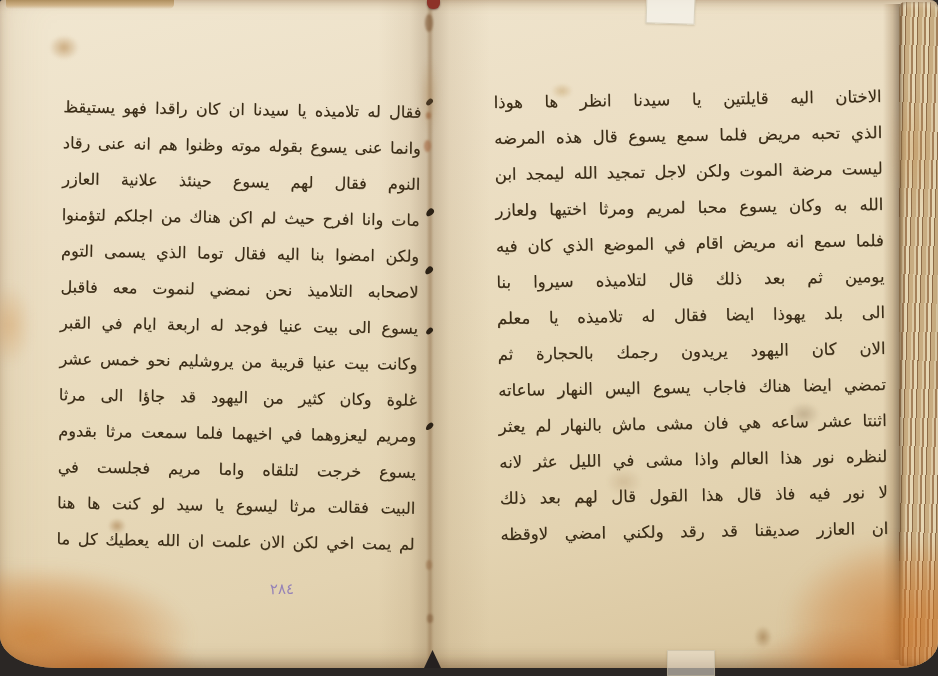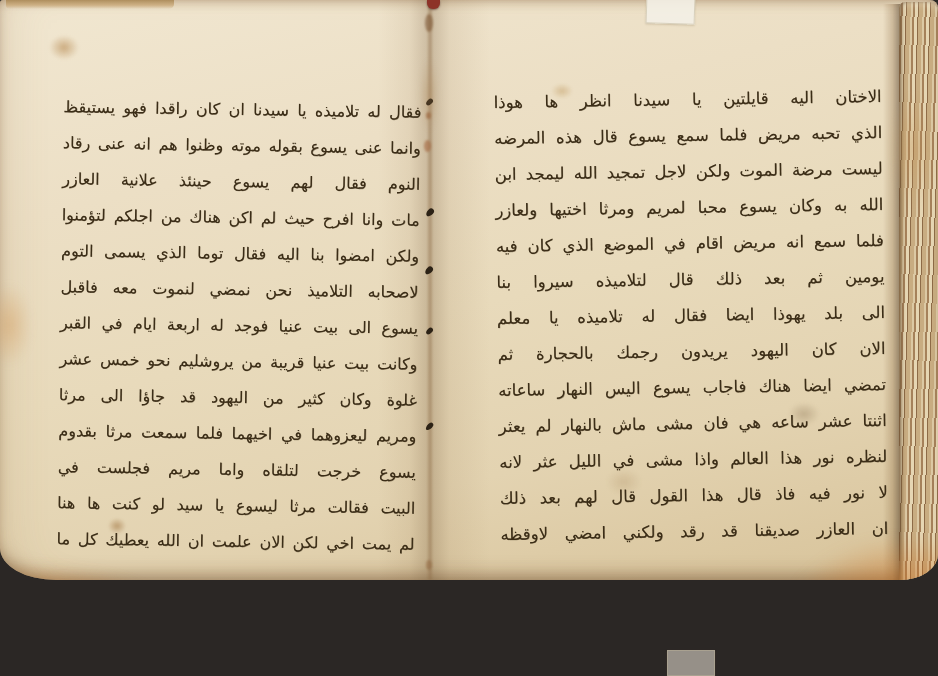--- a/index.html
+++ b/index.html
@@ -3,21 +3,21 @@
 <meta charset="utf-8">
 <style>
   html,body{margin:0;padding:0;}
   body{
     width:938px;height:676px;overflow:hidden;position:relative;
     background:#2b2725;
     font-family:"DejaVu Sans",sans-serif;
   }
   
   .spread{
-    position:absolute;left:0;top:0;width:938px;height:580px;
+    position:absolute;left:0;top:0;width:938px;height:668px;
     background:linear-gradient(167deg,#f1e7d1 0%,#ecdfc5 28%,#e8dabb 52%,#e3d3b1 74%,#d9c59d 96%);
     border-radius:3px 8px 38px 56px / 3px 8px 26px 32px;
     box-shadow:
       inset 0 7px 12px -7px rgba(140,100,60,.55),
       inset 0 -12px 18px -9px rgba(105,70,38,.6),
       inset 28px 0 55px -38px rgba(150,110,60,.3),
       inset -8px 0 18px -9px rgba(140,100,60,.35);
     overflow:hidden;
   }
   

